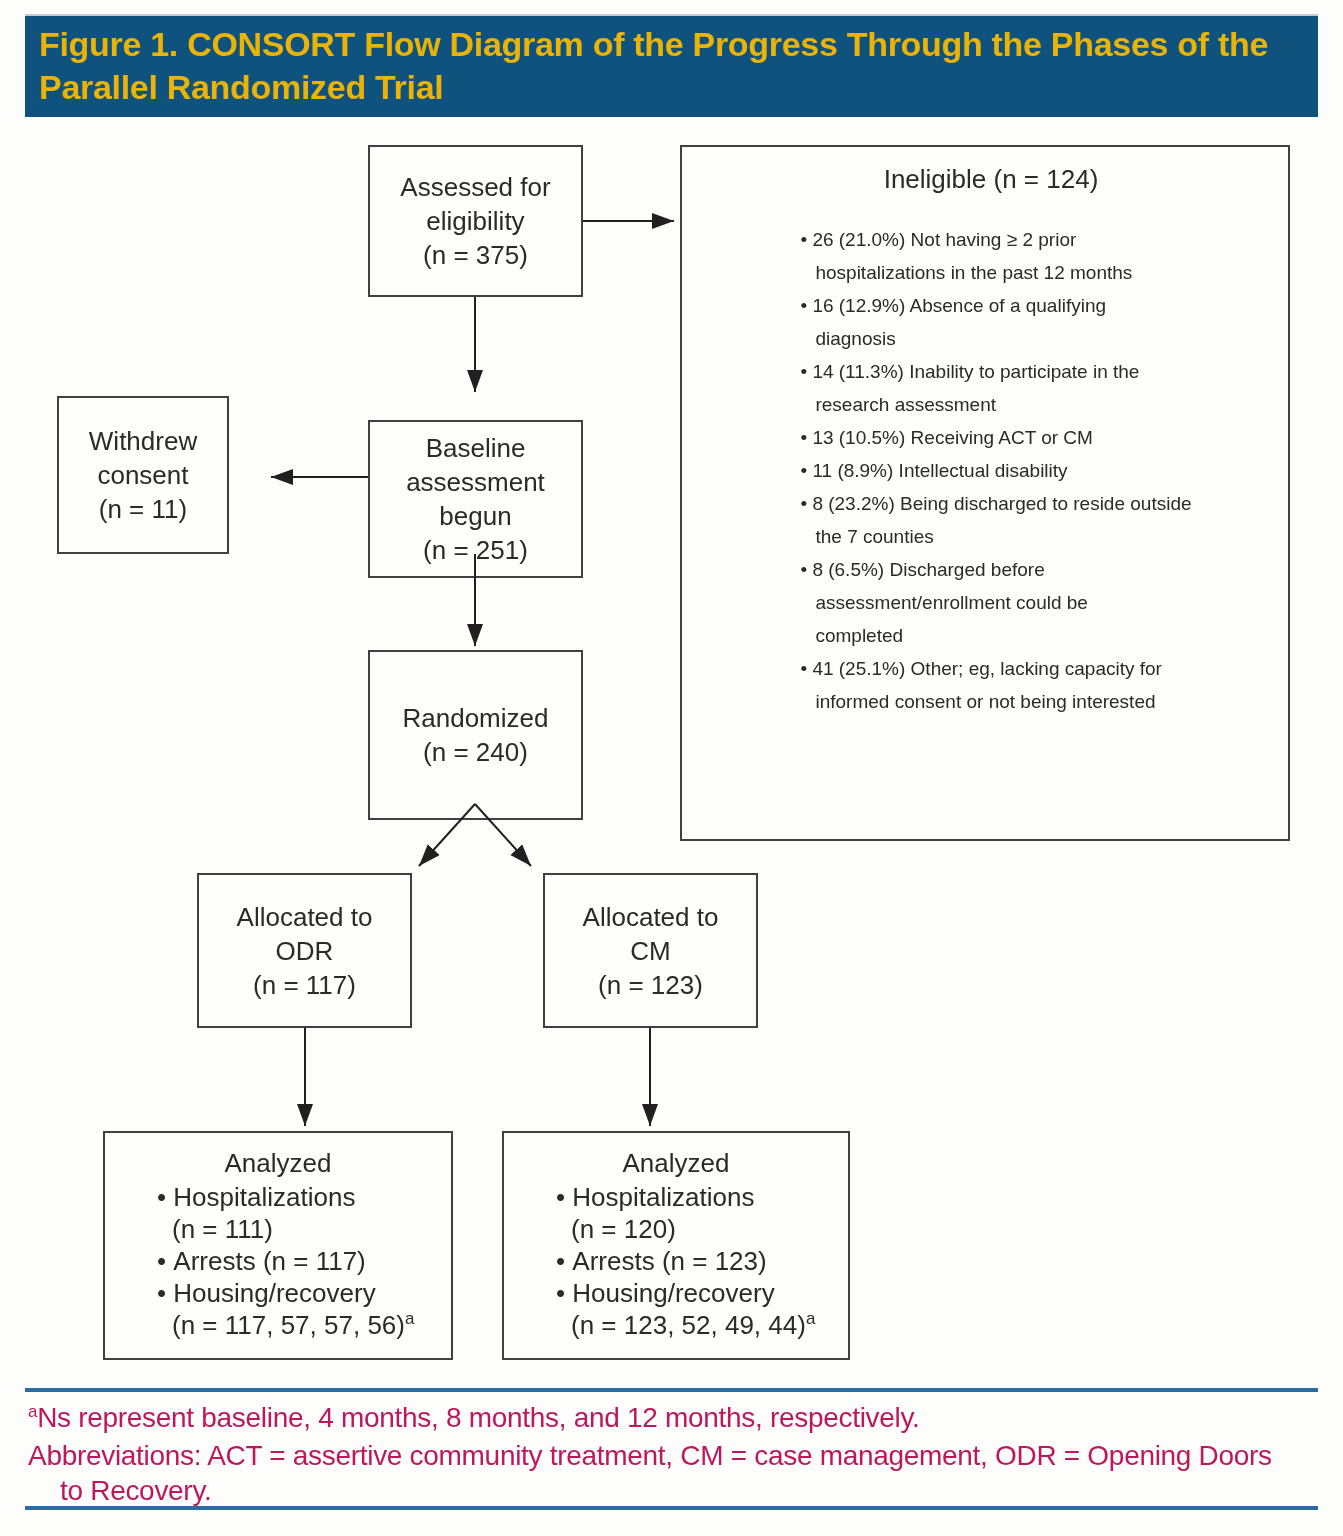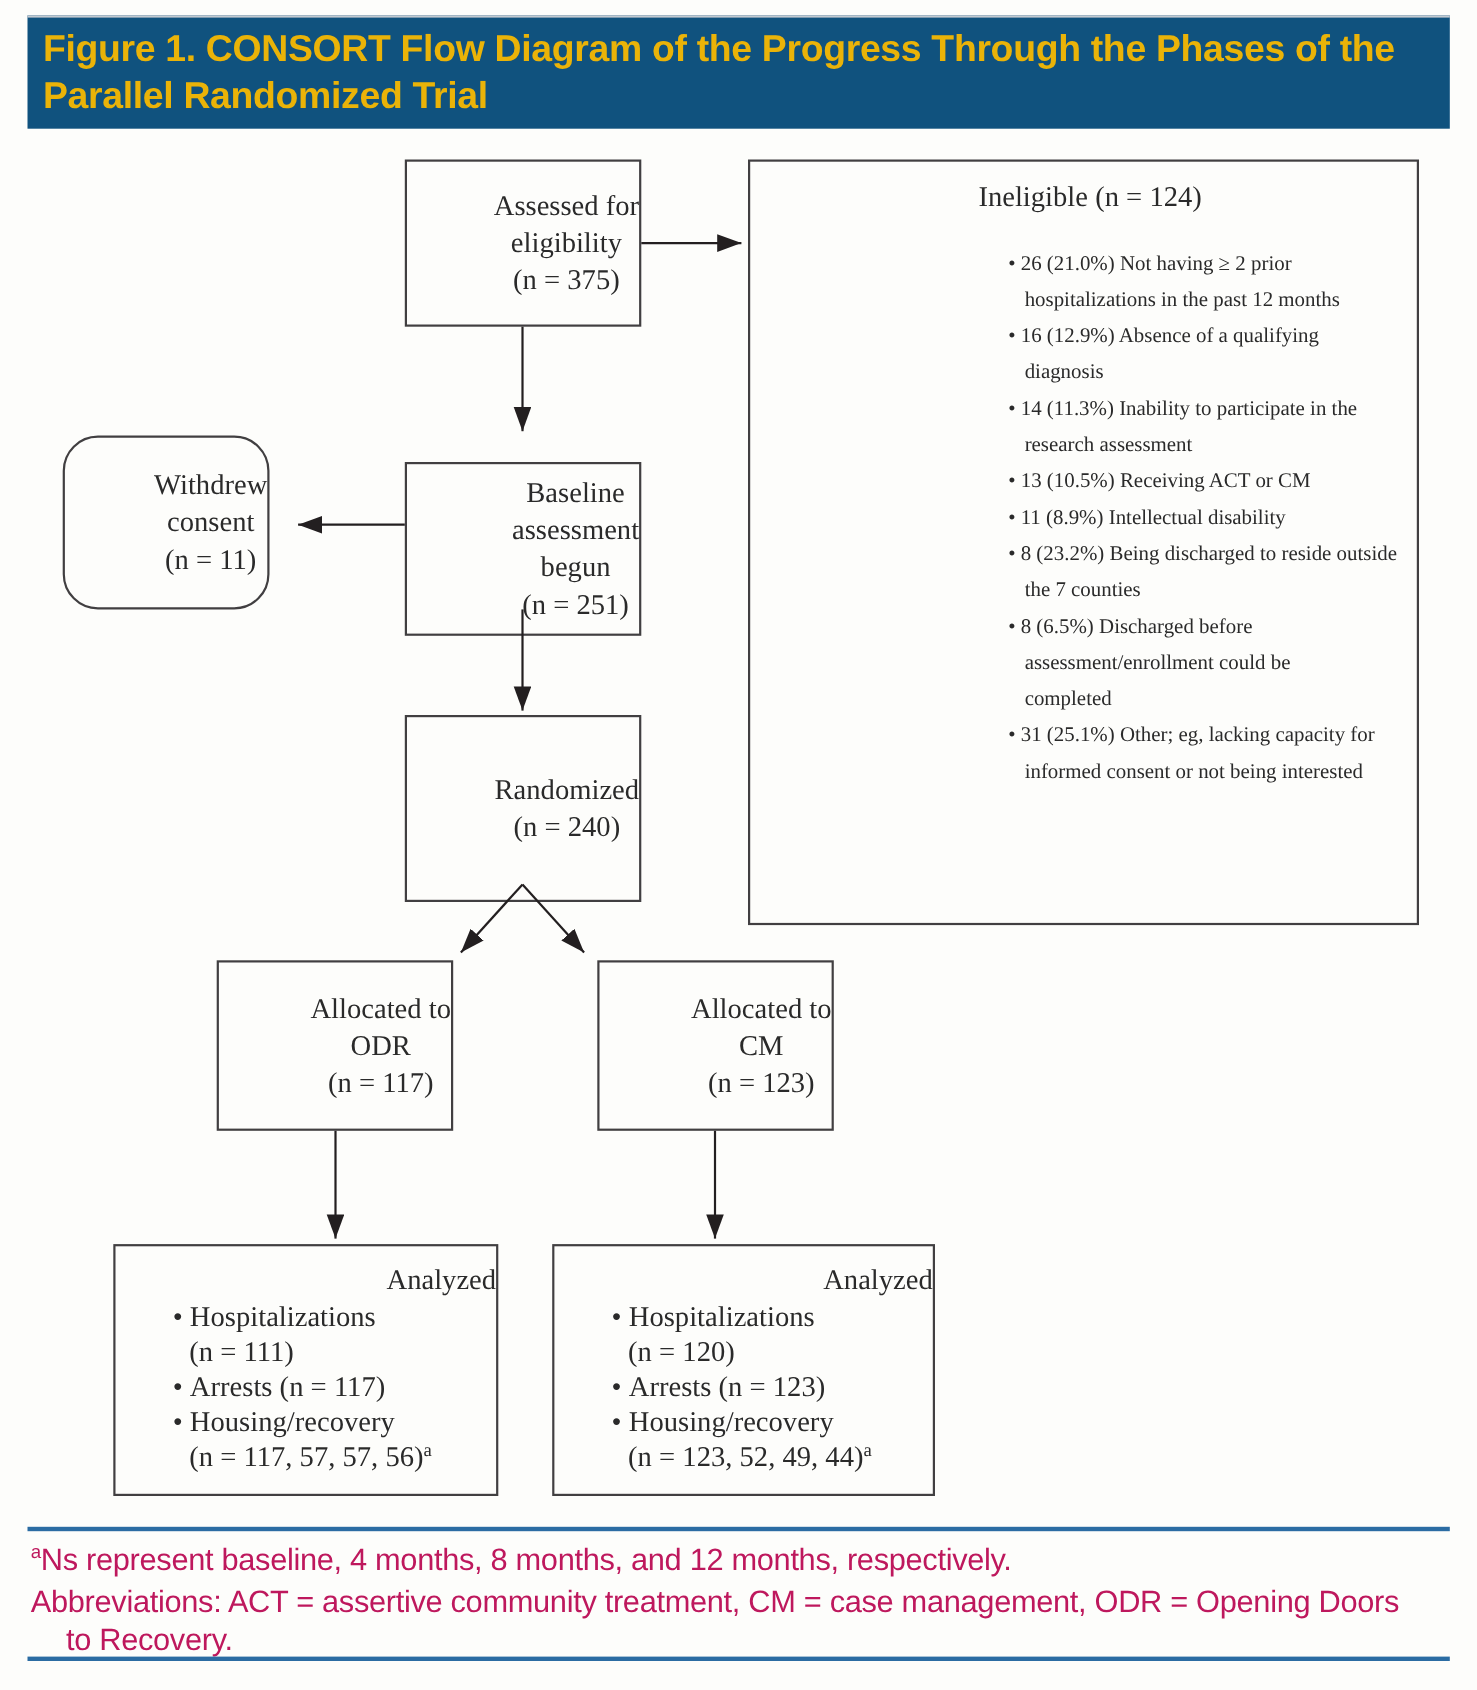--- a/index.html
+++ b/index.html
@@ -14,22 +14,22 @@
     font-family:"Liberation Sans",sans-serif;color:var(--text);overflow:hidden;}
 
   .header-bar{position:absolute;left:25px;top:14px;width:1293px;height:103px;
     box-sizing:border-box;background:var(--header-bg);color:#eab308;
     border-top:2px solid #c3cad1;
     padding:7px 16px 0 14px;font-size:34px;font-weight:bold;line-height:43px;
     letter-spacing:-0.3px;white-space:pre-line;}
 
   .box{position:absolute;box-sizing:border-box;border:2px solid var(--box-border);
     background:var(--page-bg);display:flex;flex-direction:column;
-    align-items:flex-end;justify-content:center;text-align:center;
-    font-size:26px;line-height:34px;font-family:Liberation Serif, serif;}
+    align-items:center;justify-content:center;text-align:center;
+    font-size:26px;line-height:34px;}
   .box .centered{white-space:pre-line;}
 
   
   #box-ineligible{left:680px;top:145px;width:610px;height:696px;
     justify-content:flex-start;text-align:left;padding:16px 18px 8px 30px;}
   #box-ineligible .panel-title{align-self:center;text-align:center;font-size:26px;
     line-height:32px;margin-bottom:28px;}
   ul.bullet-list{list-style:none;margin:0;padding:0;font-size:19px;line-height:33px;
     text-align:left;}
   ul.bullet-list li{padding-left:25px;text-indent:-15px;}
@@ -39,21 +39,21 @@
   
   .analyzed{justify-content:flex-start;padding-top:14px;}
   .analyzed .panel-title{font-size:26px;line-height:33px;}
   .analyzed ul.bullet-list{align-self:stretch;margin-top:1px;
     padding:0 8px 0 42px;font-size:26px;line-height:32px;}
 
   sup{font-size:17px;line-height:0;vertical-align:super;}
 
   
   #box-assessed{left:368px;top:145px;width:215px;height:152px;}
-  #box-withdrew{left:57px;top:396px;width:188px;height:158px;border-radius:32px;}
+  #box-withdrew{left:57px;top:396px;width:172px;height:158px;}
   #box-baseline{left:368px;top:420px;width:215px;height:158px;}
   #box-randomized{left:368px;top:650px;width:215px;height:170px;}
   #box-odr{left:197px;top:873px;width:215px;height:155px;}
   #box-cm{left:543px;top:873px;width:215px;height:155px;}
   #box-analyzed-odr{left:103px;top:1131px;width:350px;height:229px;}
   #box-analyzed-cm{left:502px;top:1131px;width:348px;height:229px;}
 
   svg.arrows{position:absolute;left:0;top:0;width:1343px;height:1536px;pointer-events:none;}
   svg.arrows line{stroke:#231f20;stroke-width:2;}
 
@@ -90,21 +90,21 @@
 diagnosis</span></li>
       <li><span class="li-text">14 (11.3%) Inability to participate in the
 research assessment</span></li>
       <li><span class="li-text">13 (10.5%) Receiving ACT or CM</span></li>
       <li><span class="li-text">11 (8.9%) Intellectual disability</span></li>
       <li><span class="li-text">8 (23.2%) Being discharged to reside outside
 the 7 counties</span></li>
       <li><span class="li-text">8 (6.5%) Discharged before
 assessment/enrollment could be
 completed</span></li>
-      <li><span class="li-text">31 (25.1%) Other; eg, lacking capacity for
+      <li><span class="li-text">41 (25.1%) Other; eg, lacking capacity for
 informed consent or not being interested</span></li>
     </ul>
   </div>
 
   <div class="box" id="box-withdrew">
     <div class="centered">Withdrew
 consent
 (n = 11)</div>
   </div>
 

